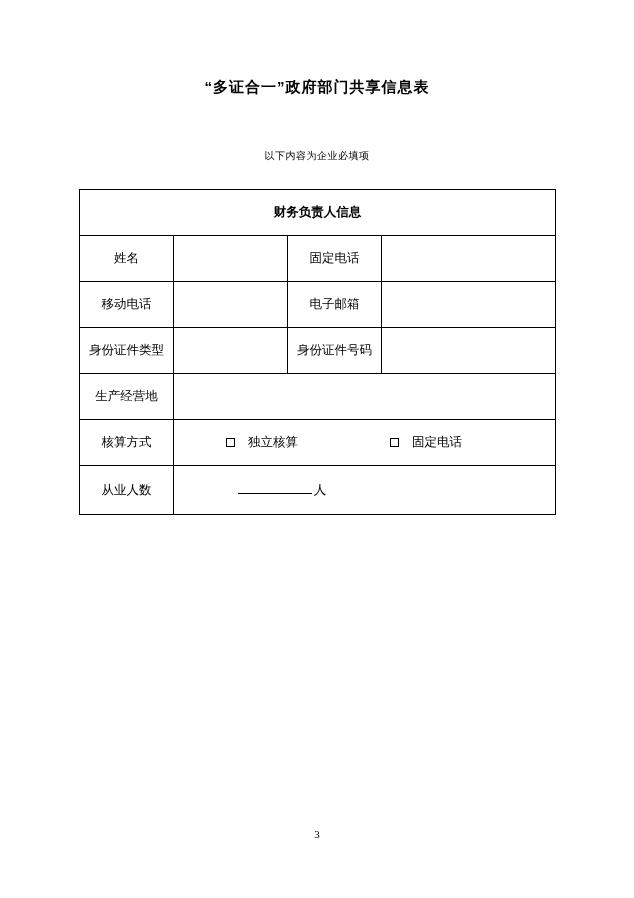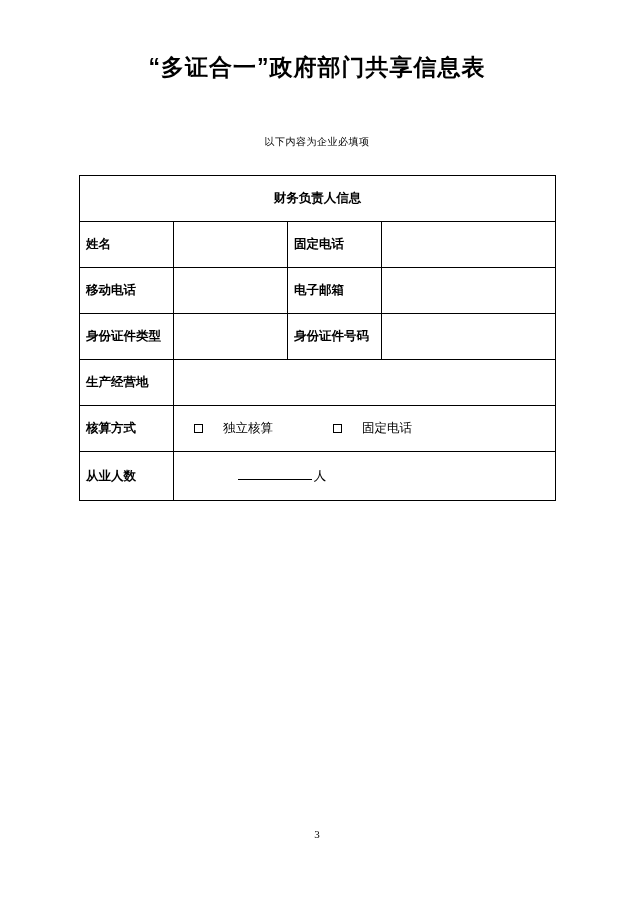--- a/index.html
+++ b/index.html
@@ -17,25 +17,25 @@
   }
   .page {
     position: relative;
     width: 634px;
     height: 898px;
     box-sizing: border-box;
   }
   .doc-title {
     text-align: center;
     font-family: "Liberation Sans", "DejaVu Sans", sans-serif;
-    font-size: 23px;
+    font-size: 15px;
     font-weight: bold;
     letter-spacing: 1px;
     margin: 0;
-    padding-top: 52px;
+    padding-top: 78px;
   }
   .subtitle {
     text-align: center;
     font-size: 10px;
     font-family: "Liberation Serif", "DejaVu Serif", serif;
     margin: 0;
     padding-top: 52px;
     letter-spacing: 0.5px;
   }
   .table-wrap {
@@ -55,41 +55,42 @@
     vertical-align: middle;
   }
   td.section-head {
     text-align: center;
     font-family: "Liberation Sans", "DejaVu Sans", sans-serif;
     font-size: 15px;
     font-weight: bold;
     height: 38px;
   }
   td.label {
+    text-align: center;
     width: 94px;
     font-size: 12.5px;
-    font-weight: bold;
   }
   td.value {
     text-align: left;
   }
   td.value-wide {
     text-align: left;
   }
   .checkbox-row {
     display: flex;
     align-items: center;
     gap: 60px;
     padding-left: 14px;
     font-size: 12.5px;
   }
   .cb {
     display: inline-flex;
     align-items: center;
-    gap: 20px;
+    gap: 13px;
+    margin-left: 32px;
   }
   .cb .box {
     display: inline-block;
     width: 9px;
     height: 9px;
     border: 1px solid #000;
     box-sizing: border-box;
   }
   .headcount {
     padding-left: 14px;

